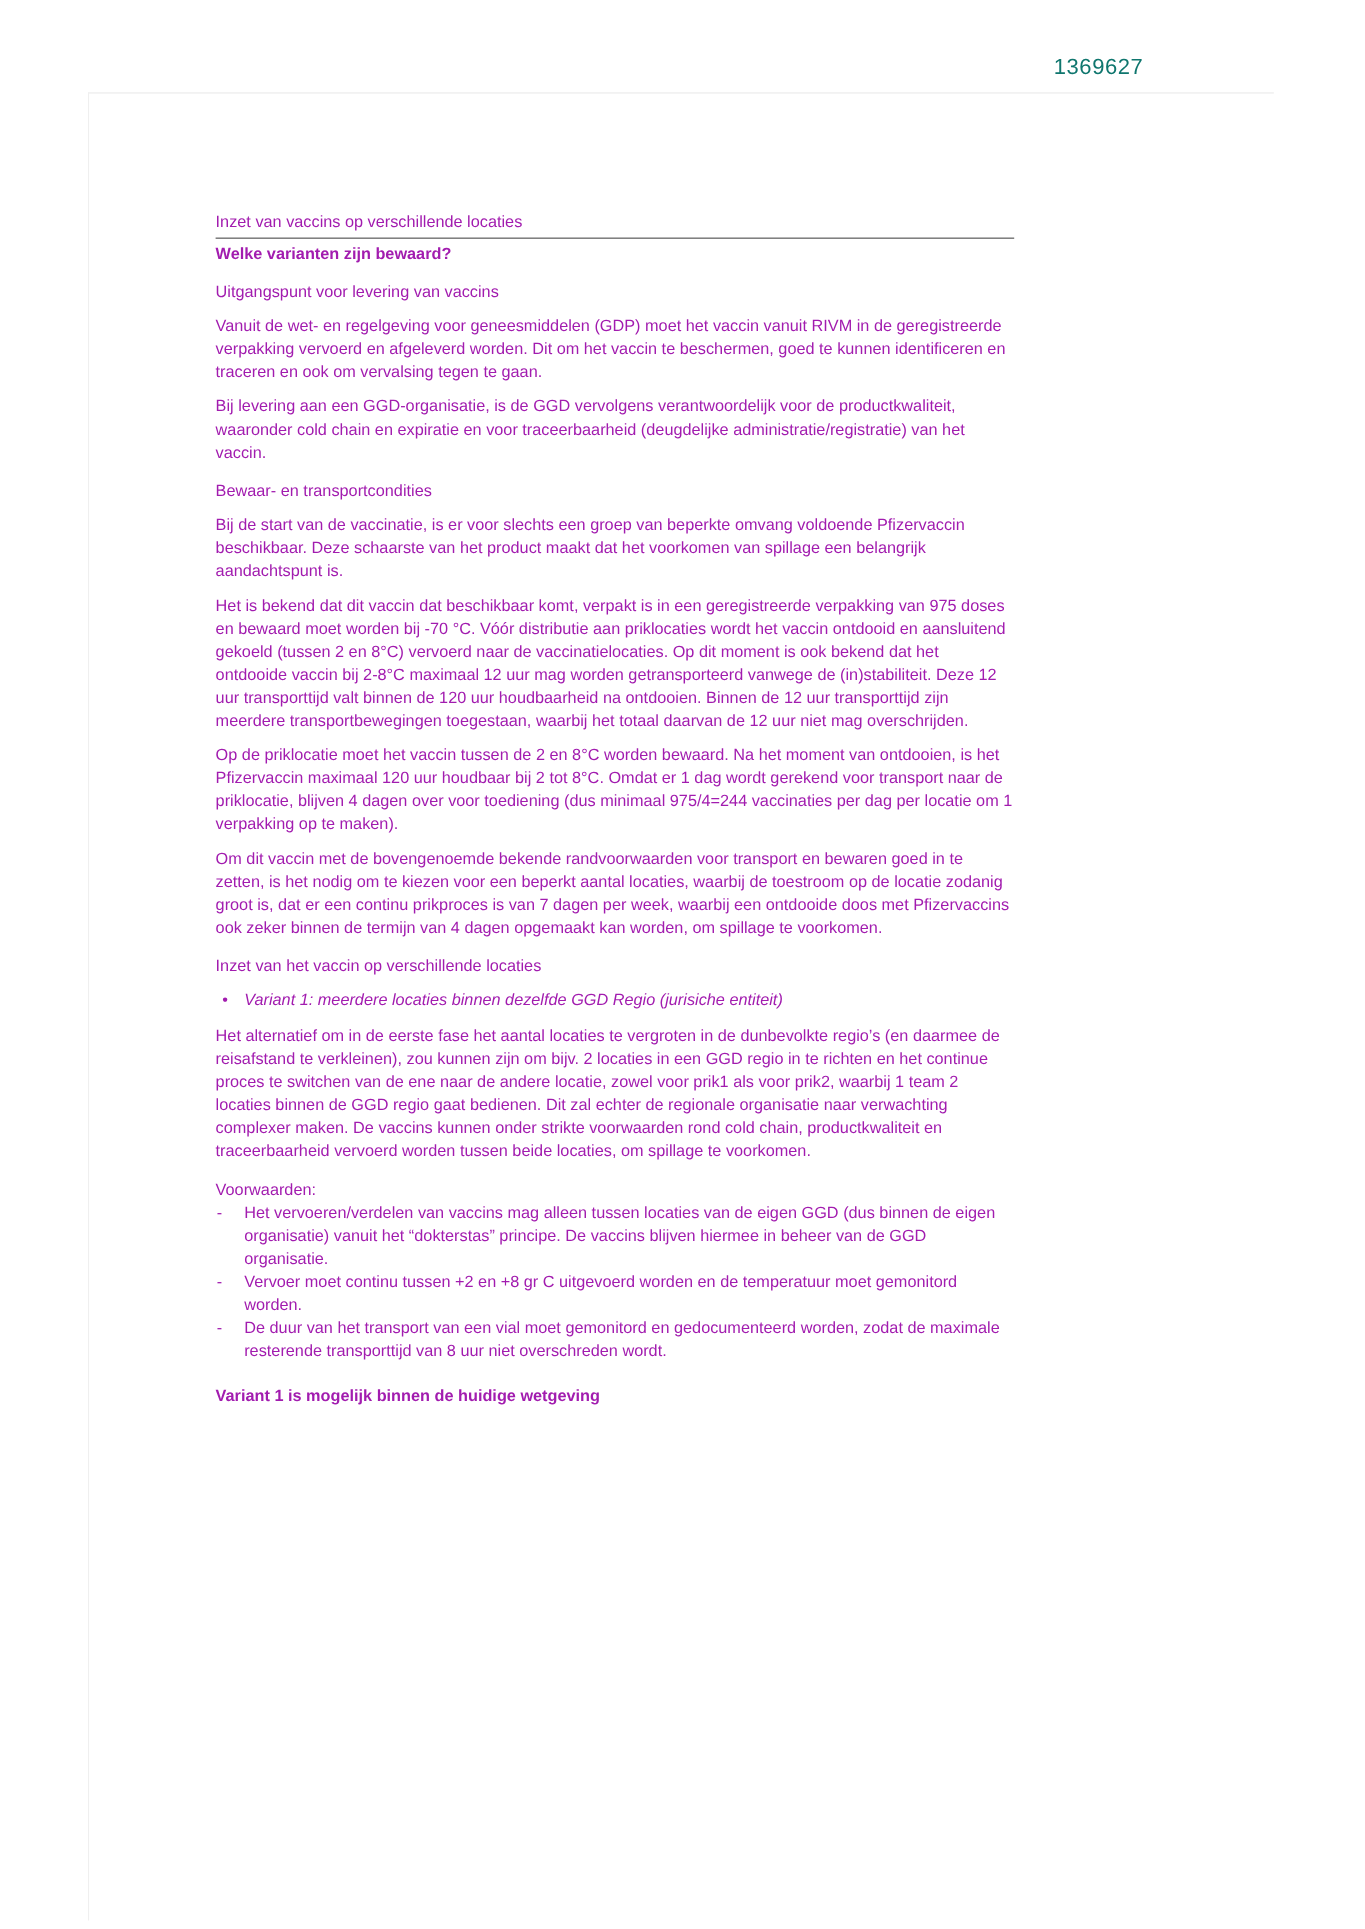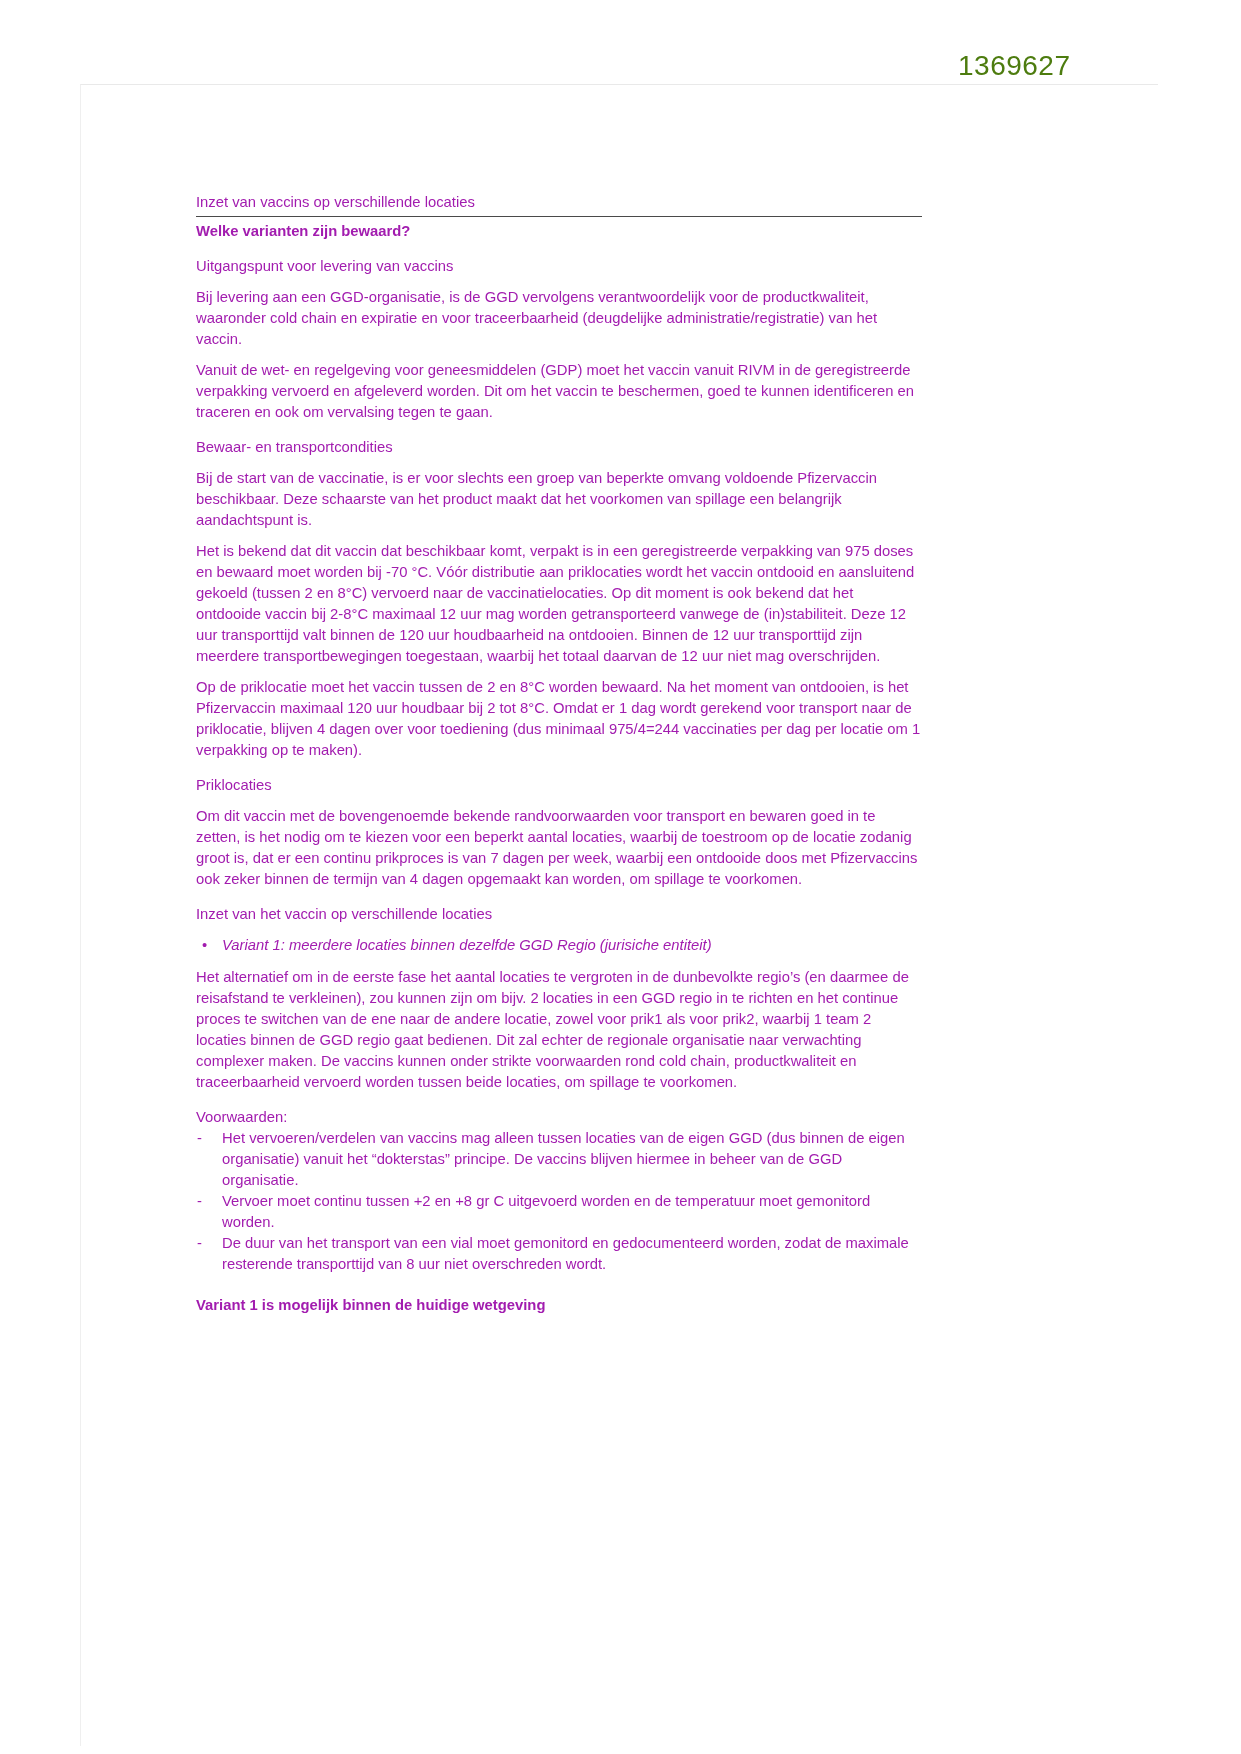--- a/index.html
+++ b/index.html
@@ -11,21 +11,21 @@
     color: #1c1c1c;
   }
   .page { position: relative; width: 1241px; height: 1754px; background: #ffffff; overflow: hidden; }
   .scan-edge {
     position: absolute; left: 80px; top: 84px; width: 1078px; height: 1662px;
     border-top: 1px solid #e9e9e9; border-left: 1px solid #efefef;
     pointer-events: none;
   }
   .doc-number {
     position: absolute; top: 50px; left: 958px;
-    font-size: 28px; color: #4d7c0f; letter-spacing: 0.5px;
+    font-size: 20px; color: #0f766e; letter-spacing: 0.5px;
   }
   .content {
     position: absolute; left: 196px; top: 192px; width: 726px;
     font-size: 14.8px; line-height: 21px; color: #a21caf;
   }
   .title {
     border-bottom: 1px solid #4a4a4a;
     padding-bottom: 3px; margin-bottom: 4px;
   }
   .subtitle { font-weight: bold; margin-bottom: 11px; }
@@ -54,33 +54,32 @@
   <div class="doc-number">1369627</div>
 
   <div class="content">
 
     <div class="title">Inzet van vaccins op verschillende locaties</div>
 
     <div class="subtitle">Welke varianten zijn bewaard?</div>
 
     <div class="heading">Uitgangspunt voor levering van vaccins</div>
 
+    <p class="para">Vanuit de wet- en regelgeving voor geneesmiddelen (GDP)  moet het vaccin vanuit RIVM in de geregistreerde verpakking vervoerd en afgeleverd worden. Dit om het vaccin te beschermen, goed te kunnen identificeren en traceren en ook om vervalsing tegen te gaan.</p>
+
     <p class="para">Bij levering aan een GGD-organisatie, is de GGD vervolgens verantwoordelijk voor de productkwaliteit, waaronder cold chain en expiratie en voor traceerbaarheid (deugdelijke administratie/registratie) van het vaccin.</p>
-
-    <p class="para">Vanuit de wet- en regelgeving voor geneesmiddelen (GDP)  moet het vaccin vanuit RIVM in de geregistreerde verpakking vervoerd en afgeleverd worden. Dit om het vaccin te beschermen, goed te kunnen identificeren en traceren en ook om vervalsing tegen te gaan.</p>
 
     <div class="heading">Bewaar- en transportcondities</div>
 
     <p class="para">Bij de start van de vaccinatie, is er voor slechts een groep van beperkte omvang voldoende Pfizervaccin beschikbaar. Deze schaarste van het product maakt dat het voorkomen van spillage een belangrijk aandachtspunt is.</p>
 
     <p class="para">Het is bekend dat dit vaccin dat beschikbaar komt, verpakt is in een geregistreerde verpakking van 975 doses en bewaard moet worden bij -70 °C. Vóór distributie aan priklocaties wordt het vaccin ontdooid en aansluitend gekoeld (tussen 2 en 8°C) vervoerd naar de vaccinatielocaties. Op dit moment is ook bekend dat het ontdooide vaccin bij 2-8°C maximaal 12 uur mag worden getransporteerd vanwege de (in)stabiliteit. Deze 12 uur transporttijd valt binnen de 120 uur houdbaarheid na ontdooien. Binnen de 12 uur transporttijd zijn meerdere transportbewegingen toegestaan, waarbij het totaal daarvan de 12 uur niet mag overschrijden.</p>
 
     <p class="para">Op de priklocatie moet het vaccin tussen de 2 en 8°C worden bewaard.  Na het moment van ontdooien, is het Pfizervaccin maximaal 120 uur houdbaar bij 2 tot 8°C. Omdat er 1 dag wordt gerekend voor transport naar de priklocatie, blijven 4 dagen over voor toediening (dus minimaal 975/4=244 vaccinaties per dag per locatie om 1 verpakking op te maken).</p>
 
-    <div class="heading">Priklocaties</div>
 
     <p class="para">Om dit vaccin met de bovengenoemde bekende randvoorwaarden voor transport en bewaren goed in te zetten, is het nodig om te kiezen voor een beperkt aantal locaties, waarbij de toestroom op de locatie zodanig groot is, dat er een continu prikproces is van 7 dagen per week, waarbij een ontdooide doos met Pfizervaccins ook zeker binnen de termijn van 4 dagen opgemaakt kan worden, om spillage te voorkomen.</p>
 
     <div class="heading">Inzet van het vaccin op verschillende locaties</div>
 
     <div class="bullet-item">
       <span class="bullet-marker">•</span>
       <span class="italic">Variant 1:  meerdere locaties binnen dezelfde GGD Regio (jurisiche entiteit)</span>
     </div>
 

